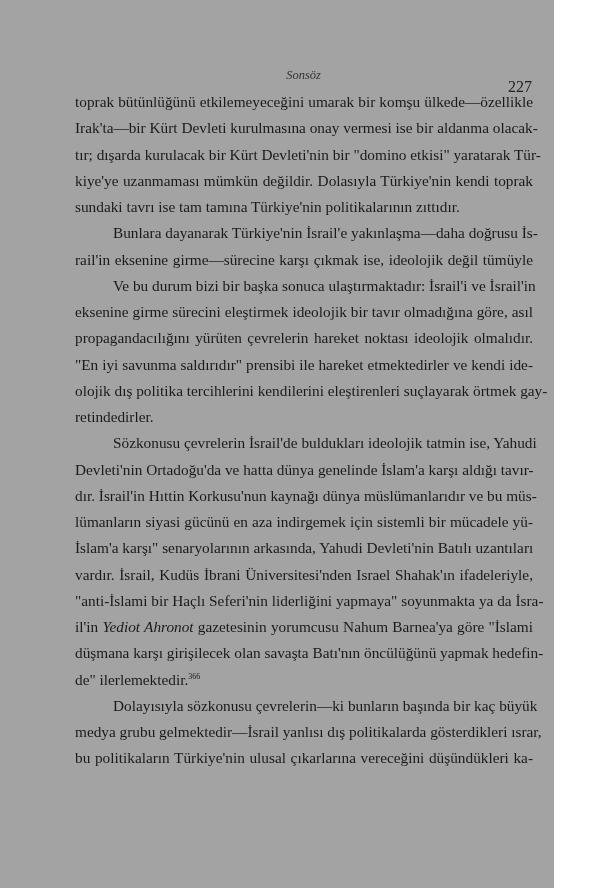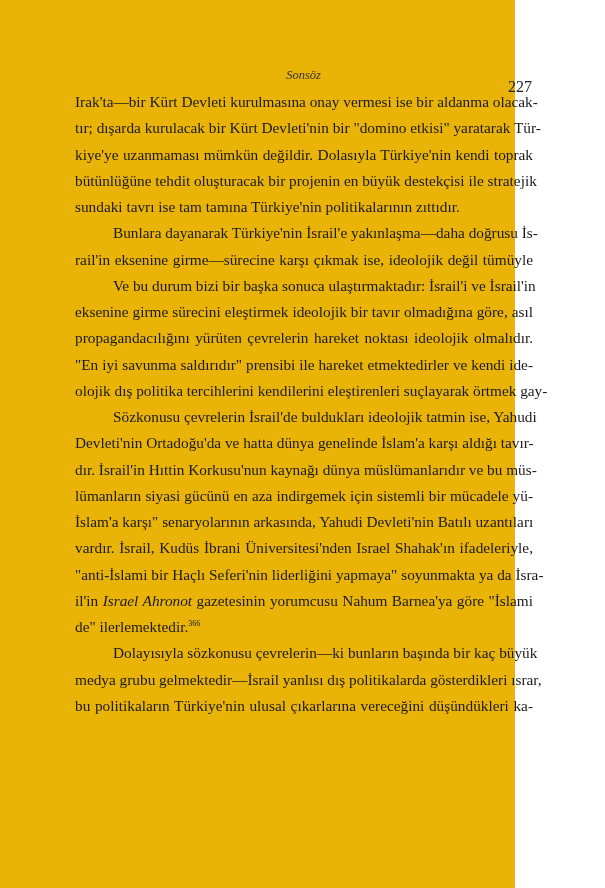--- a/index.html
+++ b/index.html
@@ -11,23 +11,23 @@
     width: 605px;
     height: 888px;
     position: relative;
     overflow: hidden;
     font-family: "Liberation Serif", "DejaVu Serif", serif;
     color: #1a1a1a;
   }
   .page {
     position: absolute;
     left: 0; top: 0;
-    width: 515px;
+    width: 554px;
     height: 888px;
-    background: #eab308;
+    background: #a3a3a3;
     font-family: Liberation Serif, serif;
   }
   .running-header {
     position: absolute;
     top: 66px;
     left: 75px;
     width: 457px;
     height: 20px;
   }
   .header-title {
@@ -84,46 +84,48 @@
 <body>
 
 <div class="page">
   <div class="running-header">
     <span class="header-title">Sonsöz</span>
     <span class="page-number">227</span>
   </div>
 
   <div class="body-text" id="body-text">
       <div>
+        <span class="line">toprak bütünlüğünü etkilemeyeceğini umarak bir komşu ülkede—özellikle</span>
         <span class="line">Irak'ta—bir Kürt Devleti kurulmasına onay vermesi ise bir aldanma olacak-</span>
         <span class="line">tır; dışarda kurulacak bir Kürt Devleti'nin bir "domino etkisi" yaratarak Tür-</span>
         <span class="line">kiye'ye uzanmaması mümkün değildir. Dolasıyla Türkiye'nin kendi toprak</span>
-        <span class="line">bütünlüğüne tehdit oluşturacak bir projenin en büyük destekçisi ile stratejik</span>
         <span class="line last">sundaki tavrı ise tam tamına Türkiye'nin politikalarının zıttıdır.</span>
       </div>
       <div>
         <span class="line first-indent">Bunlara dayanarak Türkiye'nin İsrail'e yakınlaşma—daha doğrusu İs-</span>
         <span class="line">rail'in eksenine girme—sürecine karşı çıkmak ise, ideolojik değil tümüyle</span>
       </div>
       <div>
         <span class="line first-indent">Ve bu durum bizi bir başka sonuca ulaştırmaktadır: İsrail'i ve İsrail'in</span>
         <span class="line">eksenine girme sürecini eleştirmek ideolojik bir tavır olmadığına göre, asıl</span>
         <span class="line">propagandacılığını yürüten çevrelerin hareket noktası ideolojik olmalıdır.</span>
         <span class="line">"En iyi savunma saldırıdır" prensibi ile hareket etmektedirler ve kendi ide-</span>
         <span class="line">olojik dış politika tercihlerini kendilerini eleştirenleri suçlayarak örtmek gay-</span>
+        <span class="line last">retindedirler.</span>
       </div>
       <div>
         <span class="line first-indent">Sözkonusu çevrelerin İsrail'de buldukları ideolojik tatmin ise, Yahudi</span>
         <span class="line">Devleti'nin Ortadoğu'da ve hatta dünya genelinde İslam'a karşı aldığı tavır-</span>
         <span class="line">dır. İsrail'in Hıttin Korkusu'nun kaynağı dünya müslümanlarıdır ve bu müs-</span>
         <span class="line">lümanların siyasi gücünü en aza indirgemek için sistemli bir mücadele yü-</span>
         <span class="line">İslam'a karşı" senaryolarının arkasında, Yahudi Devleti'nin Batılı uzantıları</span>
         <span class="line">vardır. İsrail, Kudüs İbrani Üniversitesi'nden Israel Shahak'ın ifadeleriyle,</span>
         <span class="line">"anti-İslami bir Haçlı Seferi'nin liderliğini yapmaya" soyunmakta ya da İsra-</span>
-        <span class="line">il'in <em>Israel Ahronot</em> gazetesinin yorumcusu Nahum Barnea'ya göre "İslami</span>
+        <span class="line">il'in <em>Yediot Ahronot</em> gazetesinin yorumcusu Nahum Barnea'ya göre "İslami</span>
+        <span class="line">düşmana karşı girişilecek olan savaşta Batı'nın öncülüğünü yapmak hedefin-</span>
         <span class="line last">de" ilerlemektedir.<sup class="fn">366</sup></span>
       </div>
       <div>
         <span class="line first-indent">Dolayısıyla sözkonusu çevrelerin—ki bunların başında bir kaç büyük</span>
         <span class="line">medya grubu gelmektedir—İsrail yanlısı dış politikalarda gösterdikleri ısrar,</span>
         <span class="line">bu politikaların Türkiye'nin ulusal çıkarlarına vereceğini düşündükleri ka-</span>
       </div>
     </div>
 </div>
 

